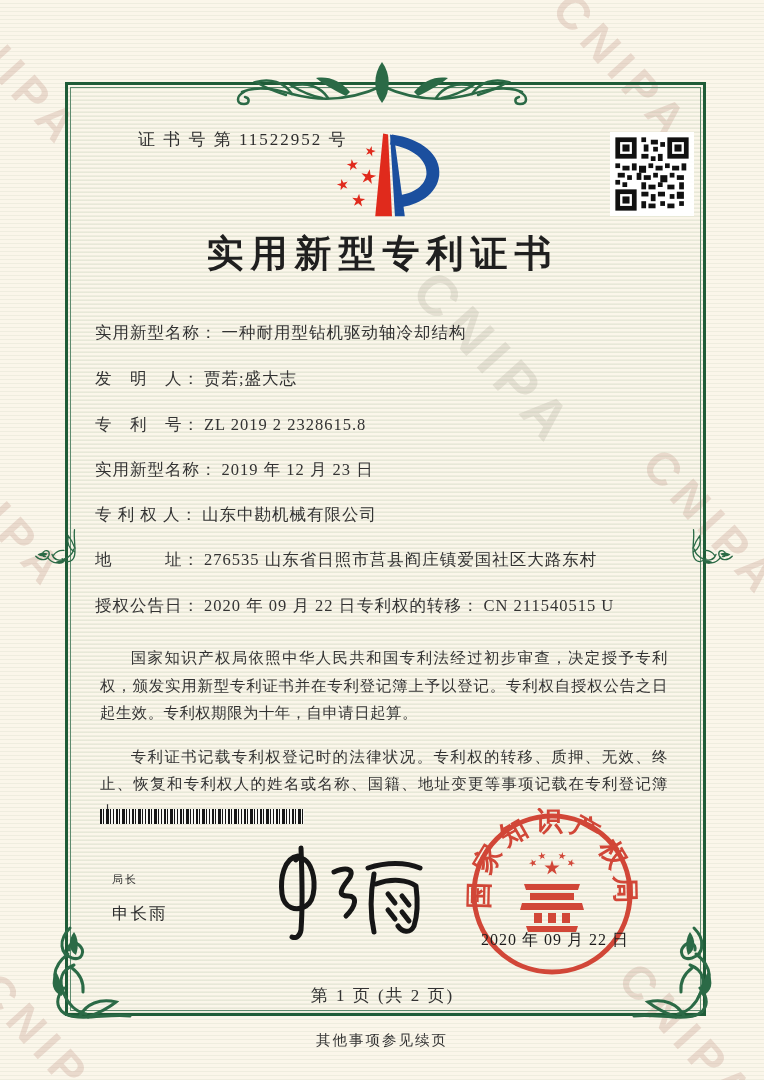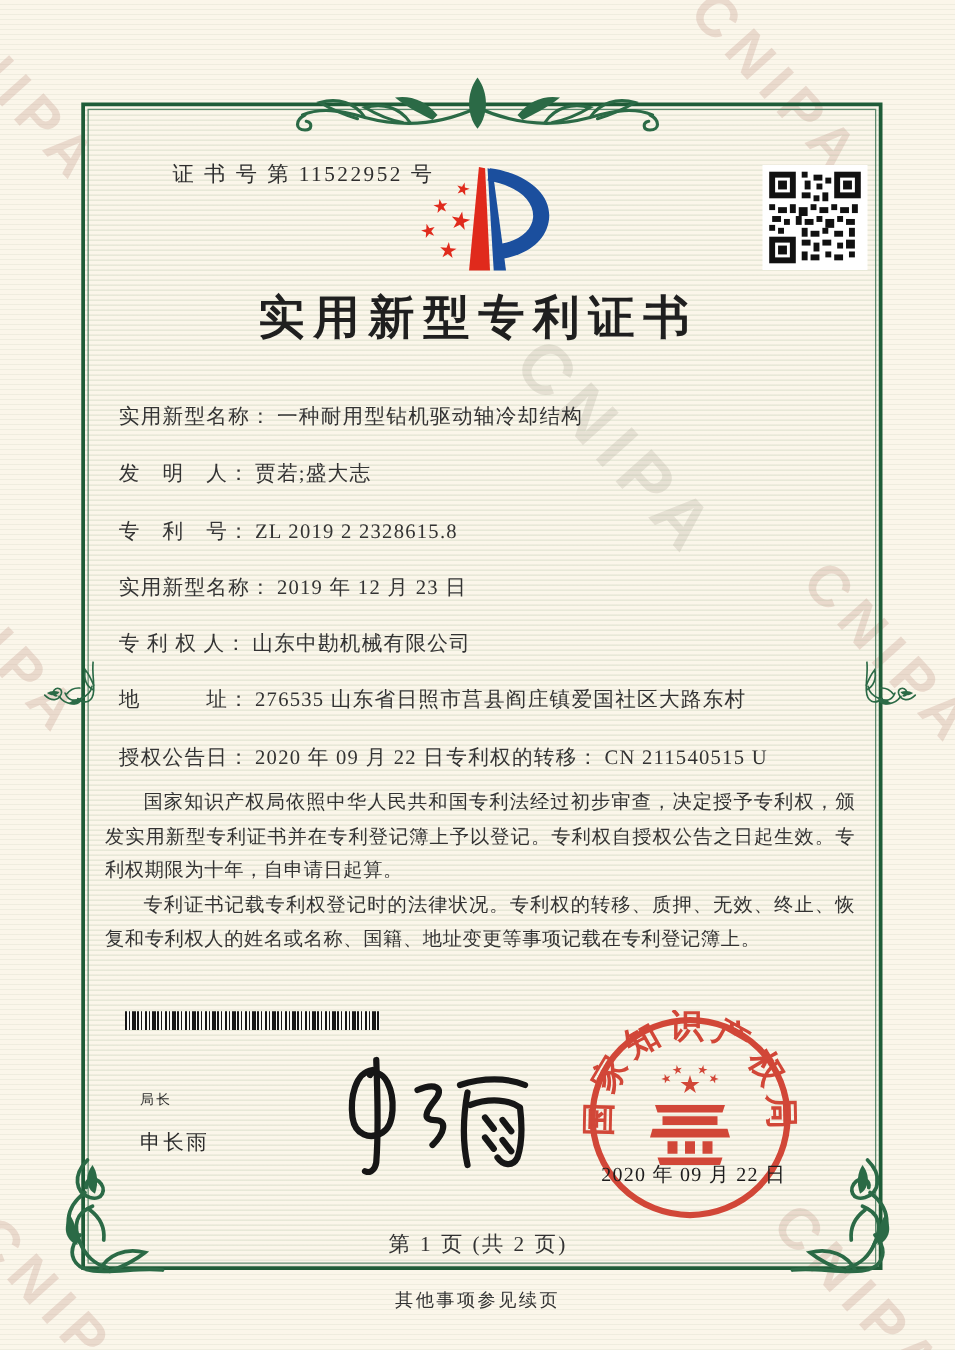--- a/index.html
+++ b/index.html
@@ -57,21 +57,21 @@
   .fr4{top:504px;} .fr5{top:549px;} .fr6{top:595px;}
   .field-label{letter-spacing:1px;text-align:right;}
   .field-value{margin-left:4px;letter-spacing:1px;}
   .grant-no{position:absolute;left:262px;top:0;white-space:nowrap;}
   
   .body-text{
     position:absolute;left:84px;top:628px;width:600px;
     font-size:15.4px;line-height:27.6px;color:#333;
     text-align:justify;
   }
-  .body-text p{margin:0;text-indent:2em;letter-spacing:0.5px;font-family:Liberation Serif, serif;}
+  .body-text p{margin:16px;text-indent:2em;letter-spacing:0.5px;font-family:Liberation Serif, serif;}
   
   .barcode{
     position:absolute;left:100px;top:809px;width:204px;height:15px;
     background:repeating-linear-gradient(90deg,
       #161616 0 2px,#f8f8f4 2px 3px,#161616 3px 4px,#f8f8f4 4px 6px,
       #161616 6px 9px,#f8f8f4 9px 10px,#161616 10px 11px,#f8f8f4 11px 13px,
       #161616 13px 14px,#f8f8f4 14px 16px);
   }
   
   .signer-title{position:absolute;left:112px;top:872px;font-size:11px;color:#2c2c2c;letter-spacing:2px;}

